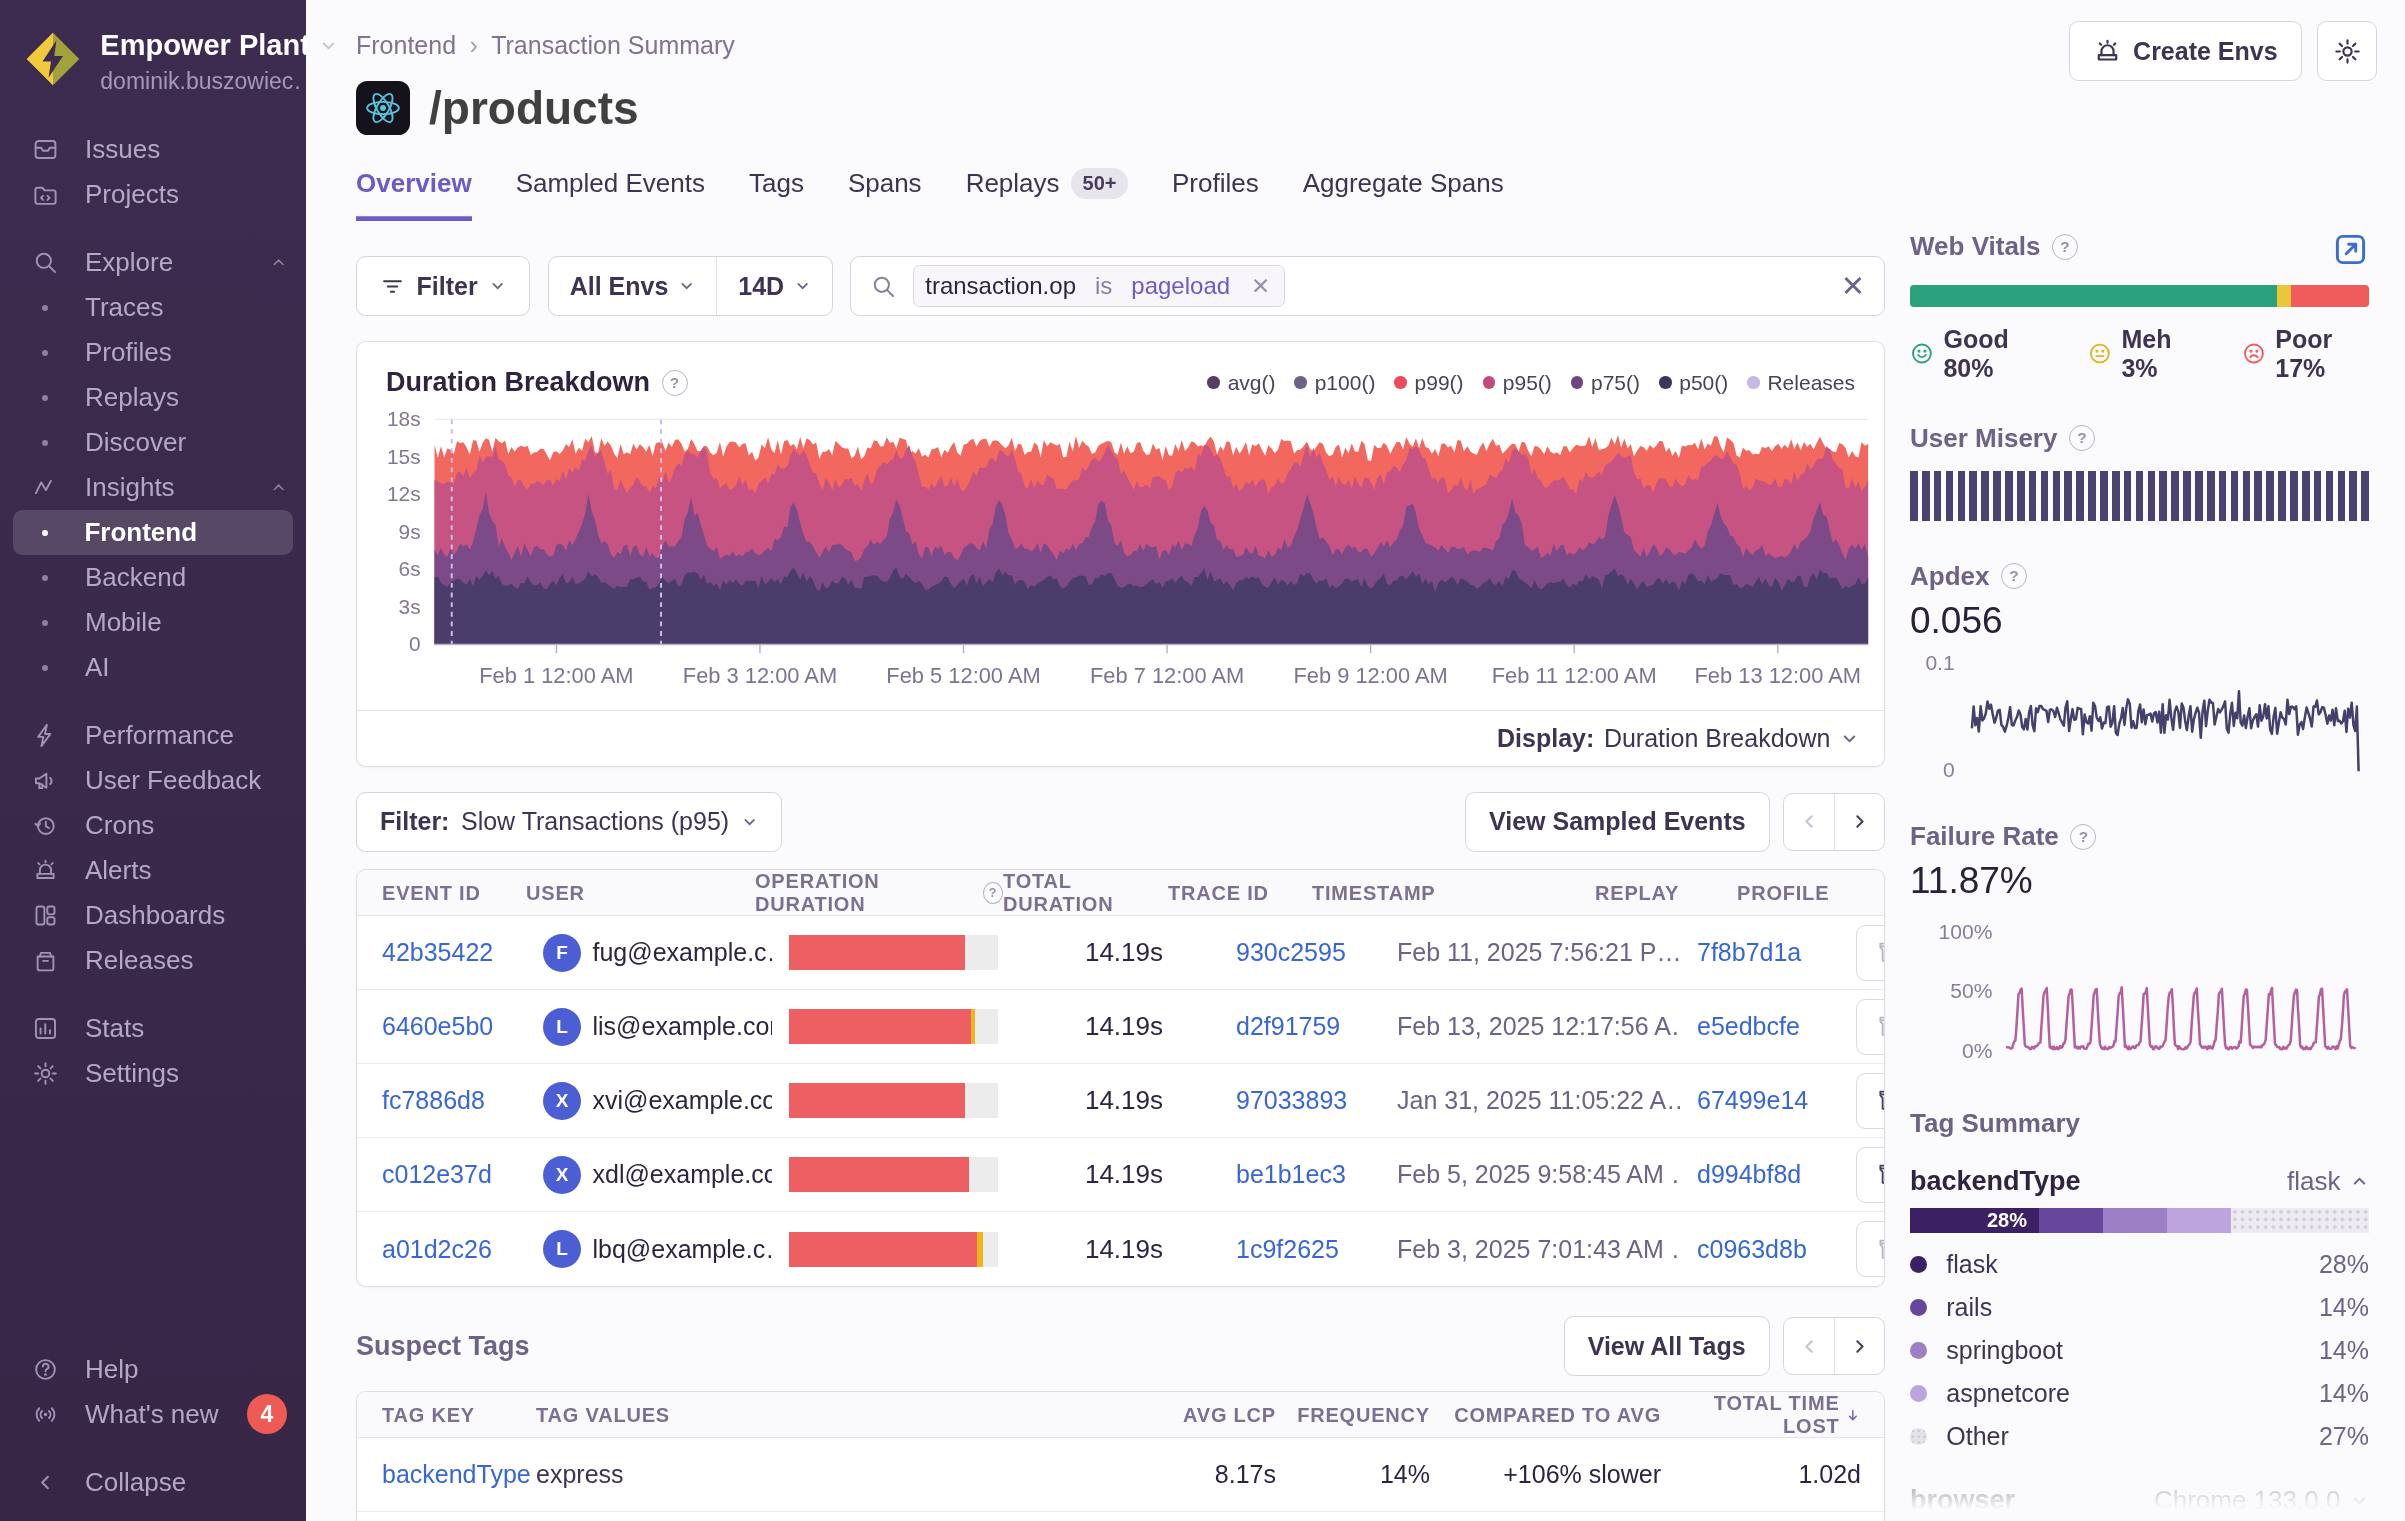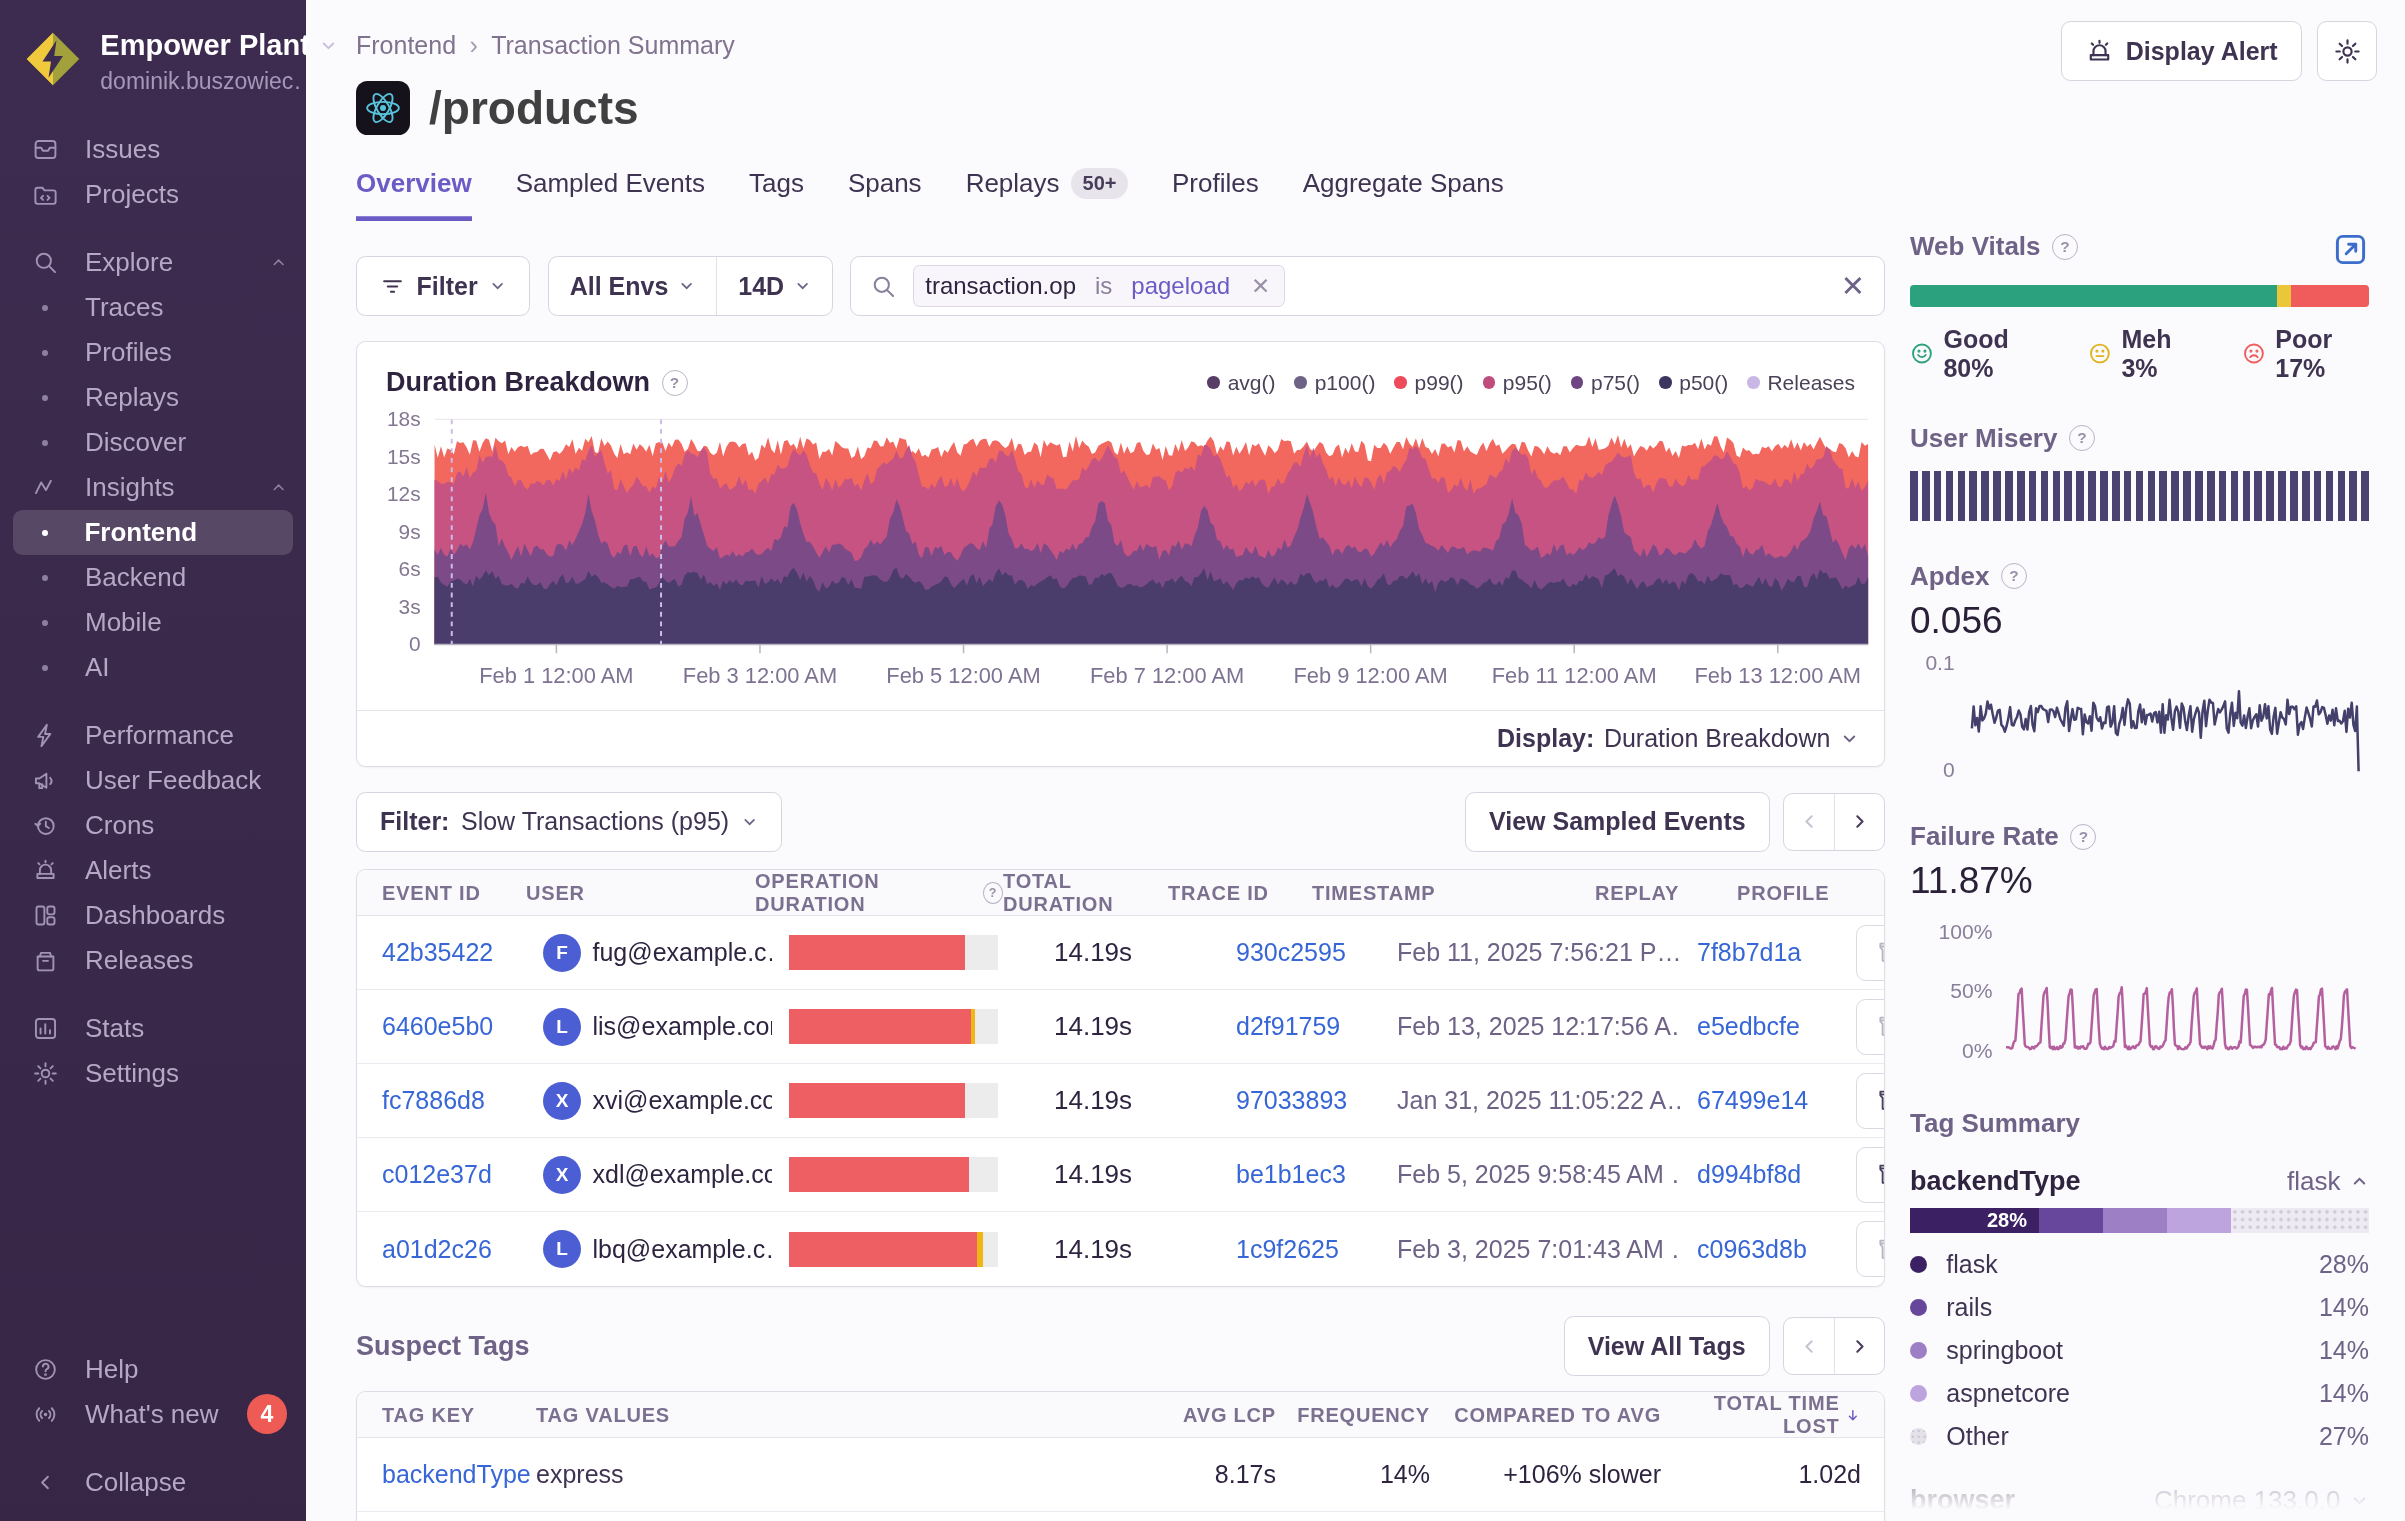--- a/index.html
+++ b/index.html
@@ -85,21 +85,21 @@
   .ev-headrow .h { display:flex; align-items:center; gap:7.7px; }
   .ev-row { height:74px; border-bottom:1.4px solid #eceaf0; font-size:25px;gap:17px; }
   .ev-row:last-child { border-bottom:none; }
   a.lnk { color:#3766d6; text-decoration:none; cursor:pointer; }
   .usercell { display:flex; align-items:center; gap:11.5px; color:#2f2440; white-space:nowrap; overflow:hidden; }
   .avatar { width:38px; height:38px; border-radius:50%; background:#4c5ed3; color:#fff;
     font-size:19px; font-weight:700; display:flex; align-items:center; justify-content:center; flex:0 0 38px; }
   .op-track { width:209px; height:35px; background:#ececec; display:flex; overflow:hidden; }
   .op-fill { height:100%; background:#ee5f63; }
   .op-yellow { height:100%; background:#efb716; }
-  .tdur { text-align:left; padding-right:25px; font-size:26px; }
+  .tdur { text-align:center; padding-right:25px; font-size:26px; }
   .ts { color:#6e6286; white-space:nowrap; overflow:hidden; }
   .profile-btn { width:56px; height:56px; border:1.4px solid #dcd7e2; border-radius:9.6px; background:#fff;
     display:flex; align-items:center; justify-content:center; cursor:pointer; color:#4a3f5c; }
   .profile-btn.dim { color:#b9b3c2; }
 
   .sus-head { margin-top:29px; display:flex; align-items:center; }
   .section-title { font-size:27px; font-weight:600; color:#6e6286; }
   .sus-card { margin-top:15.4px; overflow:hidden; }
   .sus-grid { display:grid; grid-template-columns:154px 1fr 144px 154px 231px 200px; align-items:center; padding-left:25px; }
   .sus-headrow { background:#faf9fb; border-bottom:1.4px solid #e6e2ea; height:46px;
@@ -360,21 +360,21 @@
     </div>
   </aside>
 
   <div class="page-actions">
     <button class="btn">
       <svg class="ic" width="29" height="29" viewBox="0 0 24 24" fill="none" stroke="#3f3352" stroke-width="1.8" stroke-linecap="round" stroke-linejoin="round">
           <path d="M7 15v-3.2a5 5 0 0 1 10 0V15"></path>
           <path d="M4.8 18.6h14.4V15H4.8z"></path>
           <path d="M12 3.2v1.6M5.6 5.4l1.1 1.1M18.4 5.4l-1.1 1.1"></path>
         </svg>
-      <span>Display Alert</span>
+      <span>Create Envs</span>
     </button>
     <button class="btn icon-btn">
       <svg class="ic" width="29" height="29" viewBox="0 0 24 24" fill="none" stroke="#3f3352" stroke-width="1.8" stroke-linecap="round">
           <circle cx="12" cy="12" r="3.4"></circle>
           <path d="M12 2.8v2.8M12 18.4v2.8M2.8 12h2.8M18.4 12h2.8M5.5 5.5l2 2M16.5 16.5l2 2M18.5 5.5l-2 2M7.5 16.5l-2 2"></path>
         </svg>
     </button>
   </div>
 
   <main class="main">

